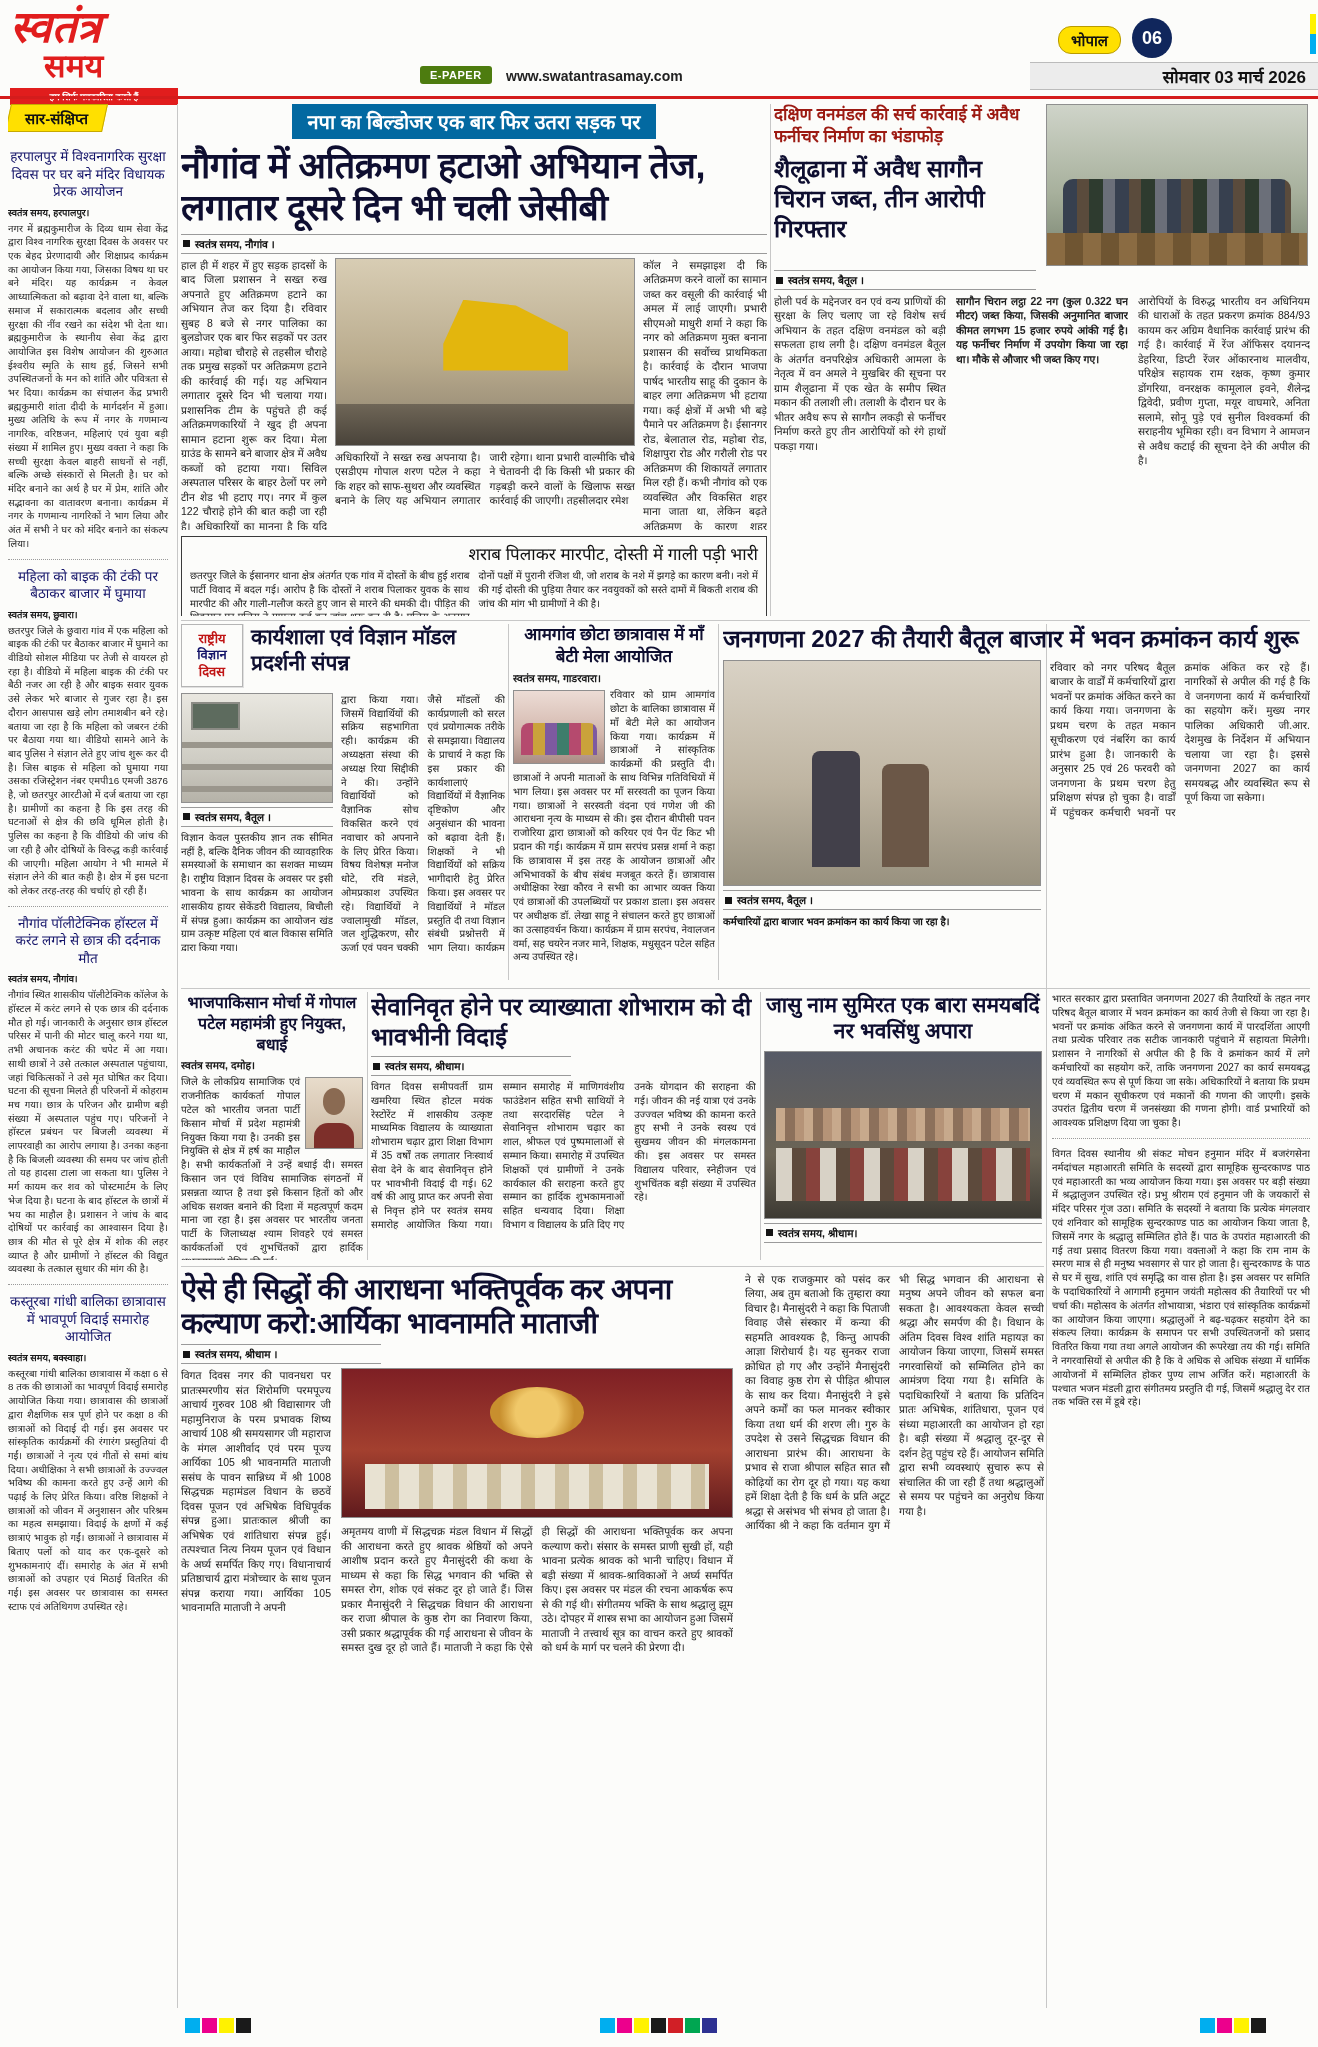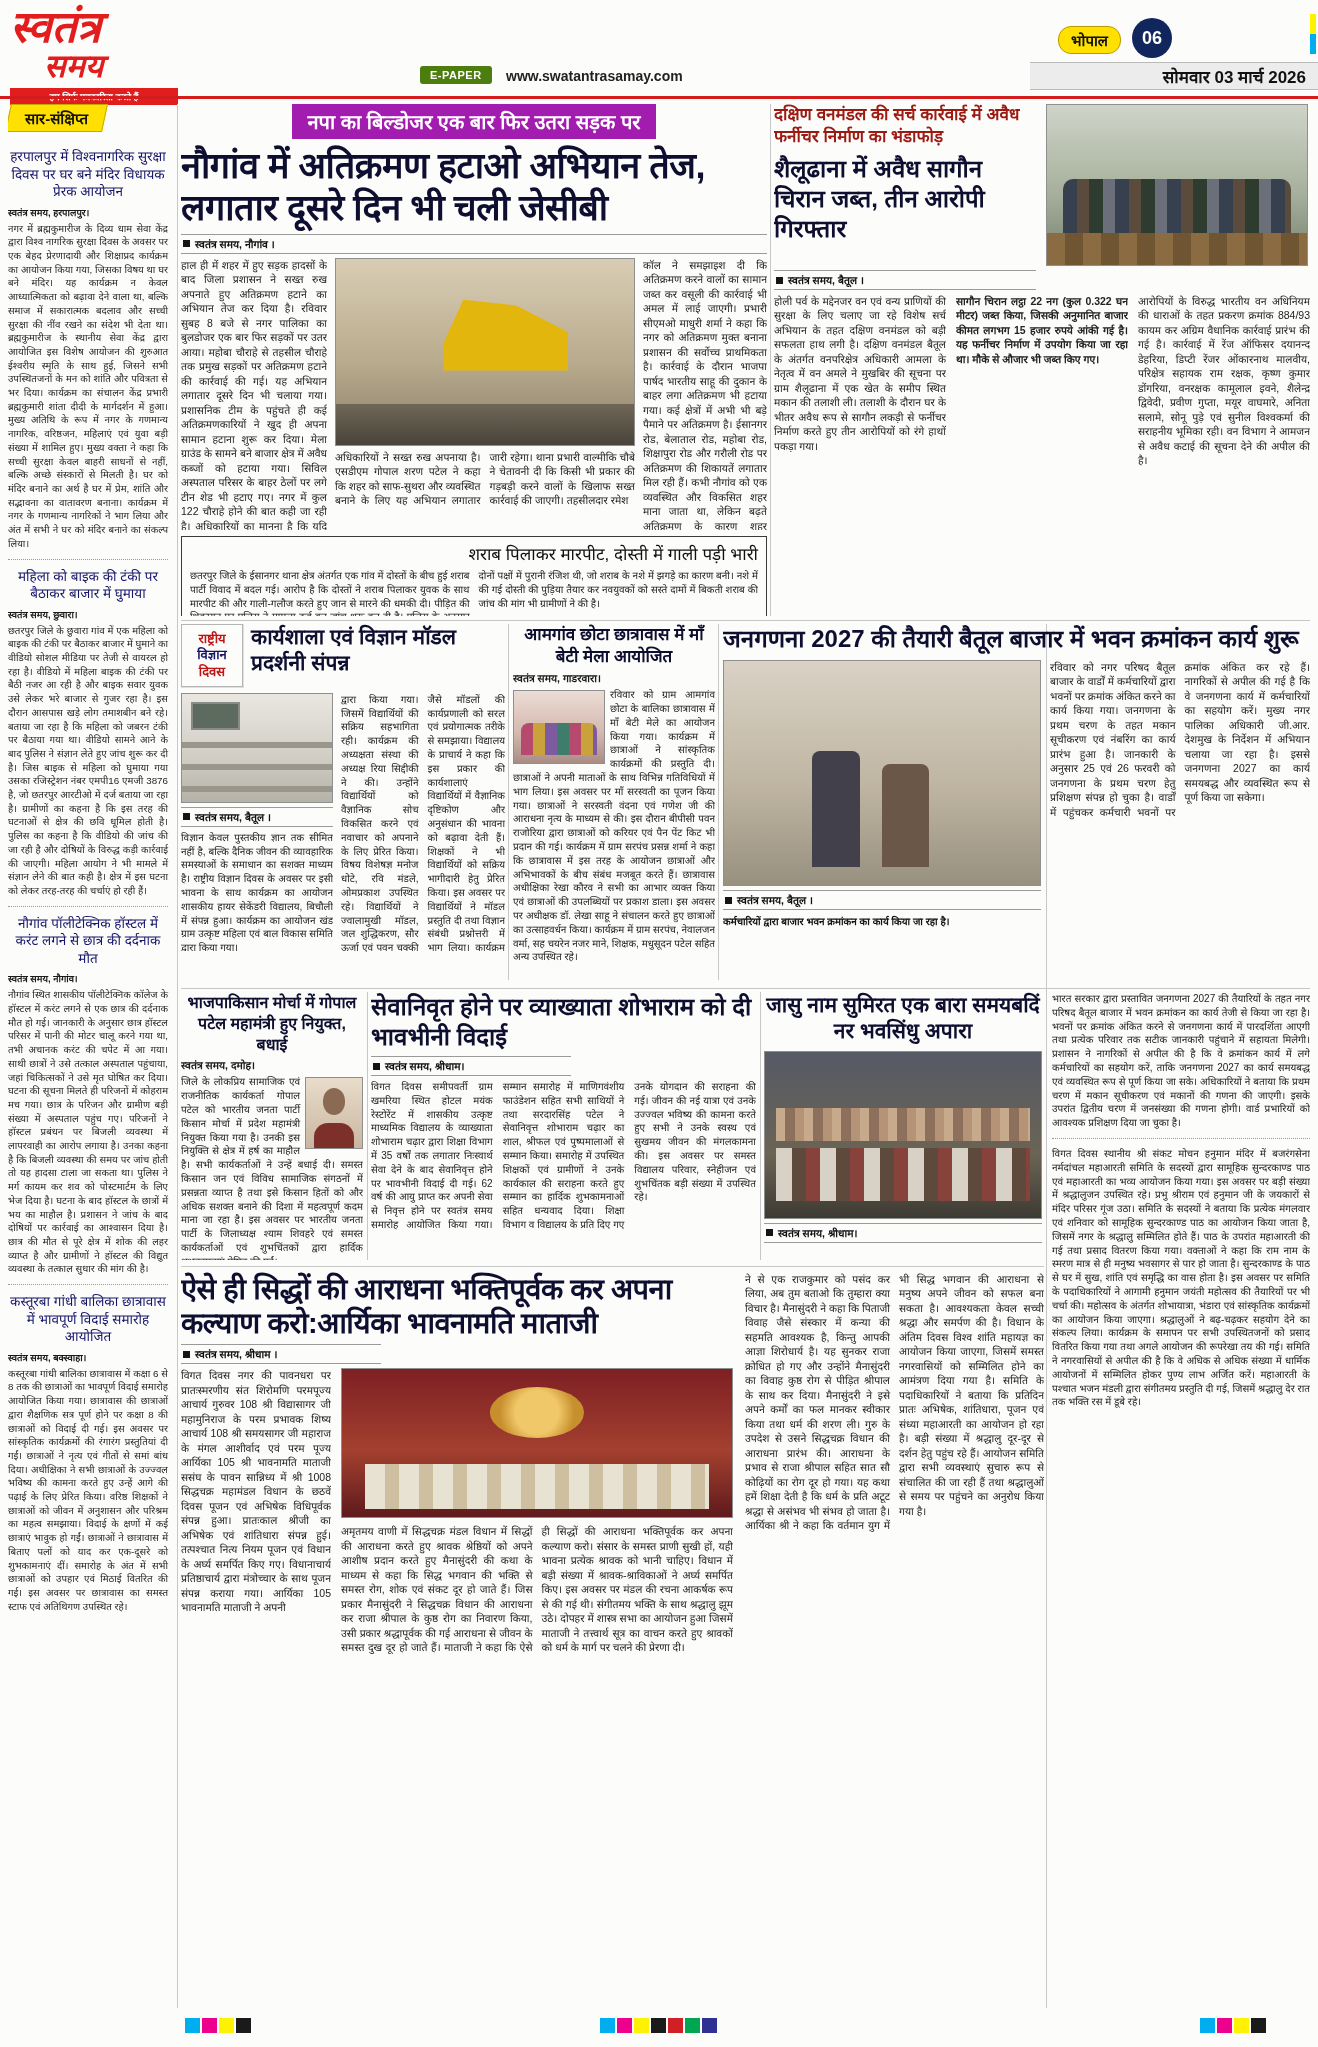--- a/index.html
+++ b/index.html
@@ -10,38 +10,38 @@
   .two-col{columns:2;column-gap:9px}
   .three-col{columns:3;column-gap:10px}
   .byline{display:flex;align-items:center;gap:5px;font-size:10.5px;font-weight:bold;color:#101010;border-top:1px solid #9a9a9a;border-bottom:1px solid #9a9a9a;padding:2px 2px;margin:4px 0}
   .bull{width:7px;height:7px;background:#141414;display:inline-block;flex:0 0 auto}
   .byline-plain{font-size:10.5px;font-weight:bold;margin:3px 0}
   .photo{position:relative;overflow:hidden;border:1px solid #8f8f8f}
   .hsep{position:absolute;background:#c7c7c7;height:1px}
   .vsep{position:absolute;background:#c7c7c7;width:1px}
   
   .masthead-logo1{font-family:"Liberation Serif","DejaVu Serif",serif;font-weight:bold;font-style:italic;font-size:44px;line-height:1;color:#e11d1d}
-  .masthead-logo2{font-family:"Liberation Serif","DejaVu Serif",serif;font-weight:bold;font-style:italic;font-size:32px;line-height:1.05;color:#e11d1d;padding-left:34px}
+  .masthead-logo2{font-family:"Liberation Serif","DejaVu Serif",serif;font-weight:bold;font-size:32px;line-height:1.05;color:#e11d1d;padding-left:34px}
   .tagline{background:#e11d1d;color:#fff;font-size:9px;font-weight:bold;text-align:center;padding:2px 4px;margin-top:4px;width:168px}
   .cities{font-size:26px;font-weight:800;color:#161616;letter-spacing:-.3px;border-bottom:2px solid #2a2a2a;padding-bottom:8px;white-space:nowrap}
   .edition{background:#ffe000;border:1px solid #b99b00;border-radius:13px;font-weight:800;font-size:15px;padding:3px 12px;color:#111}
   .pageno{width:40px;height:40px;border-radius:50%;background:#10265c;color:#fff;font-weight:800;font-size:18px;display:flex;align-items:center;justify-content:center}
   .epaper{background:#4d7c0f;color:#fff;font-weight:800;font-size:11px;padding:3px 10px;border-radius:3px;letter-spacing:.5px}
   .website{font-size:14px;font-weight:bold;color:#222}
   .dateband{background:#ececec;border-top:1px solid #bbb;border-bottom:1px solid #bbb;font-size:17px;font-weight:800;color:#111;display:flex;align-items:center;justify-content:flex-end;padding:0 12px}
   .redrule{position:absolute;left:0;top:96px;width:1318px;height:3px;background:#d41c1c}
   
   .side-title-wrap{display:inline-block;background:#ffe000;transform:skewX(-12deg);padding:3px 16px;border:1px solid #c7a900;margin-bottom:8px}
   .side-title{display:inline-block;transform:skewX(12deg);font-size:15px;font-weight:800;color:#111}
   .brief{padding:8px 0;border-bottom:1px dotted #9a9a9a}
   .brief-h{font-size:13.5px;font-weight:400;color:#15156a;text-align:center;line-height:1.3;margin-bottom:5px}
   .brief-by{font-size:9.5px;font-weight:bold;margin-bottom:3px}
   .brief-b{font-size:9.8px;line-height:1.4;text-align:justify;color:#262626}
   
-  .kicker-dark{background:#a21caf;color:#fff;font-size:20px;font-weight:800;padding:4px 16px;width:fit-content;margin:0 auto 6px auto}
+  .kicker-dark{background:#0369a1;color:#fff;font-size:20px;font-weight:800;padding:4px 16px;width:fit-content;margin:0 auto 6px auto}
   .h-main{font-size:36px;font-weight:800;color:#0e0e30;line-height:1.18;letter-spacing:-.5px}
   .kicker-red{font-size:17px;font-weight:800;color:#9c1a12;line-height:1.3}
   .h-lg{font-size:24px;font-weight:800;color:#0e0e30;line-height:1.25}
   .h-md{font-size:21px;font-weight:800;color:#0e0e30;line-height:1.25}
   .h-sm{font-size:17px;font-weight:800;color:#0e0e30;line-height:1.3}
   .h-xs{font-size:16px;font-weight:800;color:#0e0e30;line-height:1.32}
   .sub-title{font-size:17px;font-weight:400;color:#101010;text-align:right;margin-bottom:4px}
   .substory{border:1.5px solid #3a3a3a;padding:5px 8px;margin-top:6px;overflow:hidden}
   .hl{font-weight:bold}
   .sci-label{border:1.5px solid #b5b5b5;outline:1px solid #e0e0e0;width:62px;text-align:center;padding:6px 2px;line-height:1.25;flex:0 0 auto}

